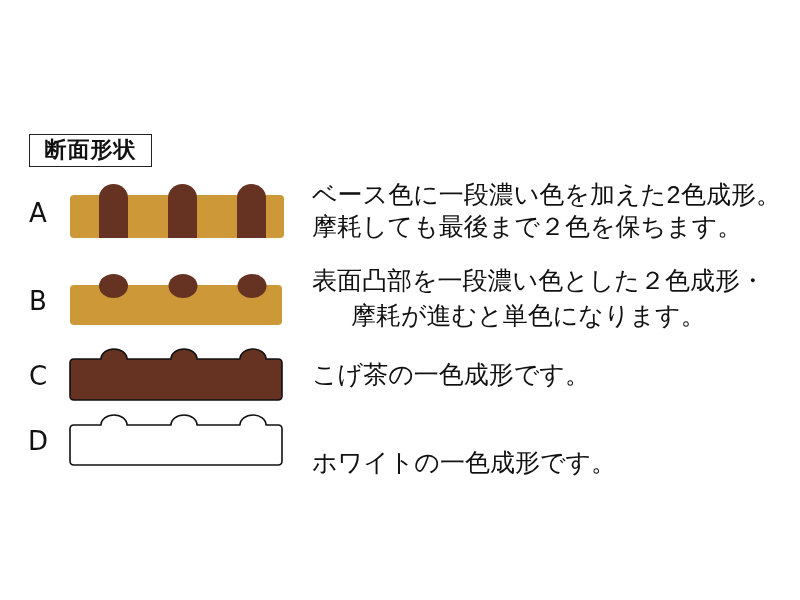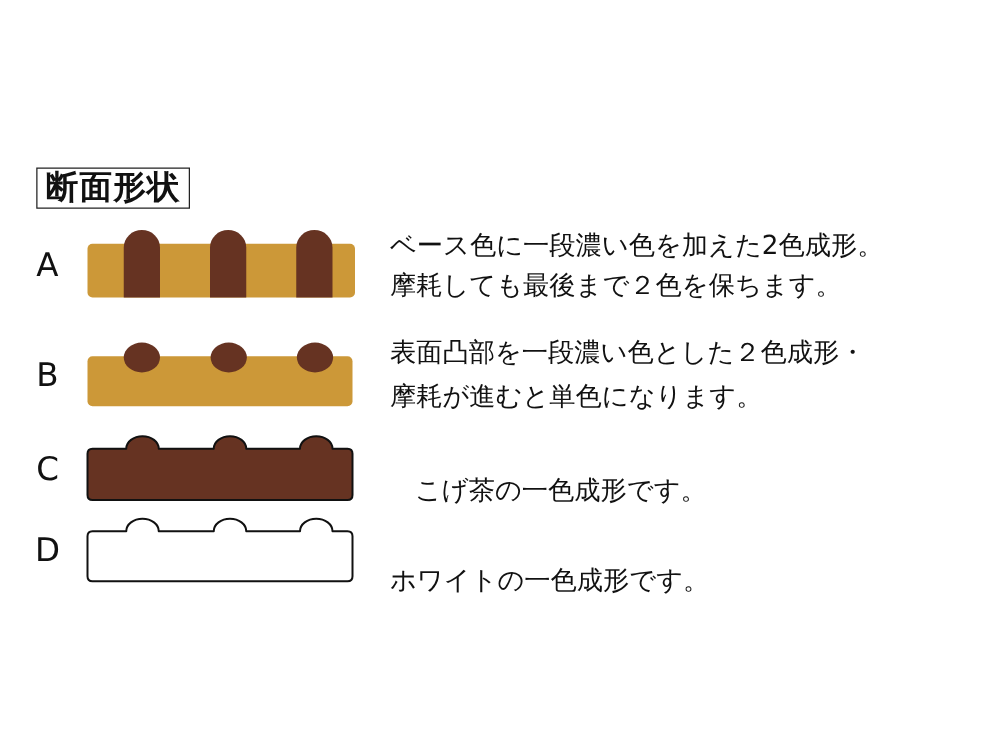--- a/index.html
+++ b/index.html
@@ -1,23 +1,23 @@
 <!DOCTYPE html>
 <html><head>
 <meta charset="utf-8">
 <style>
   html, body { margin:0; padding:0; background:#ffffff; }
   body { width:800px; height:600px; position:relative; overflow:hidden;
          font-family: "DejaVu Sans", "Liberation Sans", sans-serif; color:#111; }
   .title-box { position:absolute; left:29px; top:134px; width:123px; height:33px;
                border:1.5px solid #222; box-sizing:border-box;
-               font-size:26px; font-weight:bold; line-height:30px; text-align:center; letter-spacing:1px; }
+               font-size:22px; font-weight:bold; line-height:30px; text-align:center; letter-spacing:1px; }
   .row-label { position:absolute; left:26px; font-size:26px; line-height:30px; width:24px; text-align:center; }
   .shape { position:absolute; left:66px; }
-  .desc { position:absolute; left:312px; font-size:21px; line-height:33px; white-space:nowrap; }
+  .desc { position:absolute; left:312px; font-size:25px; line-height:33px; white-space:nowrap;font-family:Liberation Mono, monospace; }
 </style>
 </head>
 <body>
 
 <div class="title-box">断面形状</div>
 
 <div class="row-label" style="top:198px;">A</div>
 <svg class="shape" style="top:180px;" width="224" height="64" viewBox="66 180 224 64">
   <rect x="70" y="195" width="214" height="43" rx="4" fill="#CC9838"></rect>
   <path d="M99,238 L99,198 A14.5,14 0 0 1 128,198 L128,238 Z" fill="#663322" transform="translate(0,0)"></path>
@@ -28,25 +28,25 @@
 <div class="desc" style="top:212px;">摩耗しても最後まで２色を保ちます。</div>
 
 <div class="row-label" style="top:286px;">B</div>
 <svg class="shape" style="top:268px;" width="224" height="64" viewBox="66 268 224 64">
   <rect x="70" y="285" width="212" height="40" rx="4" fill="#CC9838"></rect>
   <ellipse cx="113.5" cy="286" rx="14.5" ry="12" fill="#663322"></ellipse>
   <ellipse cx="183" cy="286" rx="14.5" ry="12" fill="#663322"></ellipse>
   <ellipse cx="252" cy="286" rx="14.5" ry="12" fill="#663322"></ellipse>
 </svg>
 <div class="desc" style="top:266px;">表面凸部を一段濃い色とした２色成形・</div>
-<div class="desc" style="top:301px;">摩耗が進むと単色になります。</div>
+<div class="desc" style="top:301px;margin-left:39px;">摩耗が進むと単色になります。</div>
 
 <div class="row-label" style="top:361px;">C</div>
 <svg class="shape" style="top:344px;" width="224" height="62" viewBox="66 344 224 62">
   <path d="M74,359 L101,359 A13,10 0 0 1 127,359 L171,359 A13,10 0 0 1 197,359 L240,359 A13,10 0 0 1 266,359 L278,359 Q282,359 282,363 L282,396 Q282,400 278,400 L74,400 Q70,400 70,396 L70,363 Q70,359 74,359 Z" fill="#663322" stroke="#111111" stroke-width="1.6" stroke-linejoin="round"></path>
 </svg>
-<div class="desc" style="top:376px;margin-left:20px;">こげ茶の一色成形です。</div>
+<div class="desc" style="top:360px;">こげ茶の一色成形です。</div>
 
 <div class="row-label" style="top:426px;">D</div>
 <svg class="shape" style="top:408px;" width="224" height="62" viewBox="66 408 224 62">
   <path d="M74,425 L101,425 A13,10 0 0 1 127,425 L171,425 A13,10 0 0 1 197,425 L240,425 A13,10 0 0 1 266,425 L278,425 Q282,425 282,429 L282,461 Q282,465 278,465 L74,465 Q70,465 70,461 L70,429 Q70,425 74,425 Z" fill="#FFFFFF" stroke="#111111" stroke-width="1.6" stroke-linejoin="round"></path>
 </svg>
 <div class="desc" style="top:448px;">ホワイトの一色成形です。</div>
 
 </body></html>

